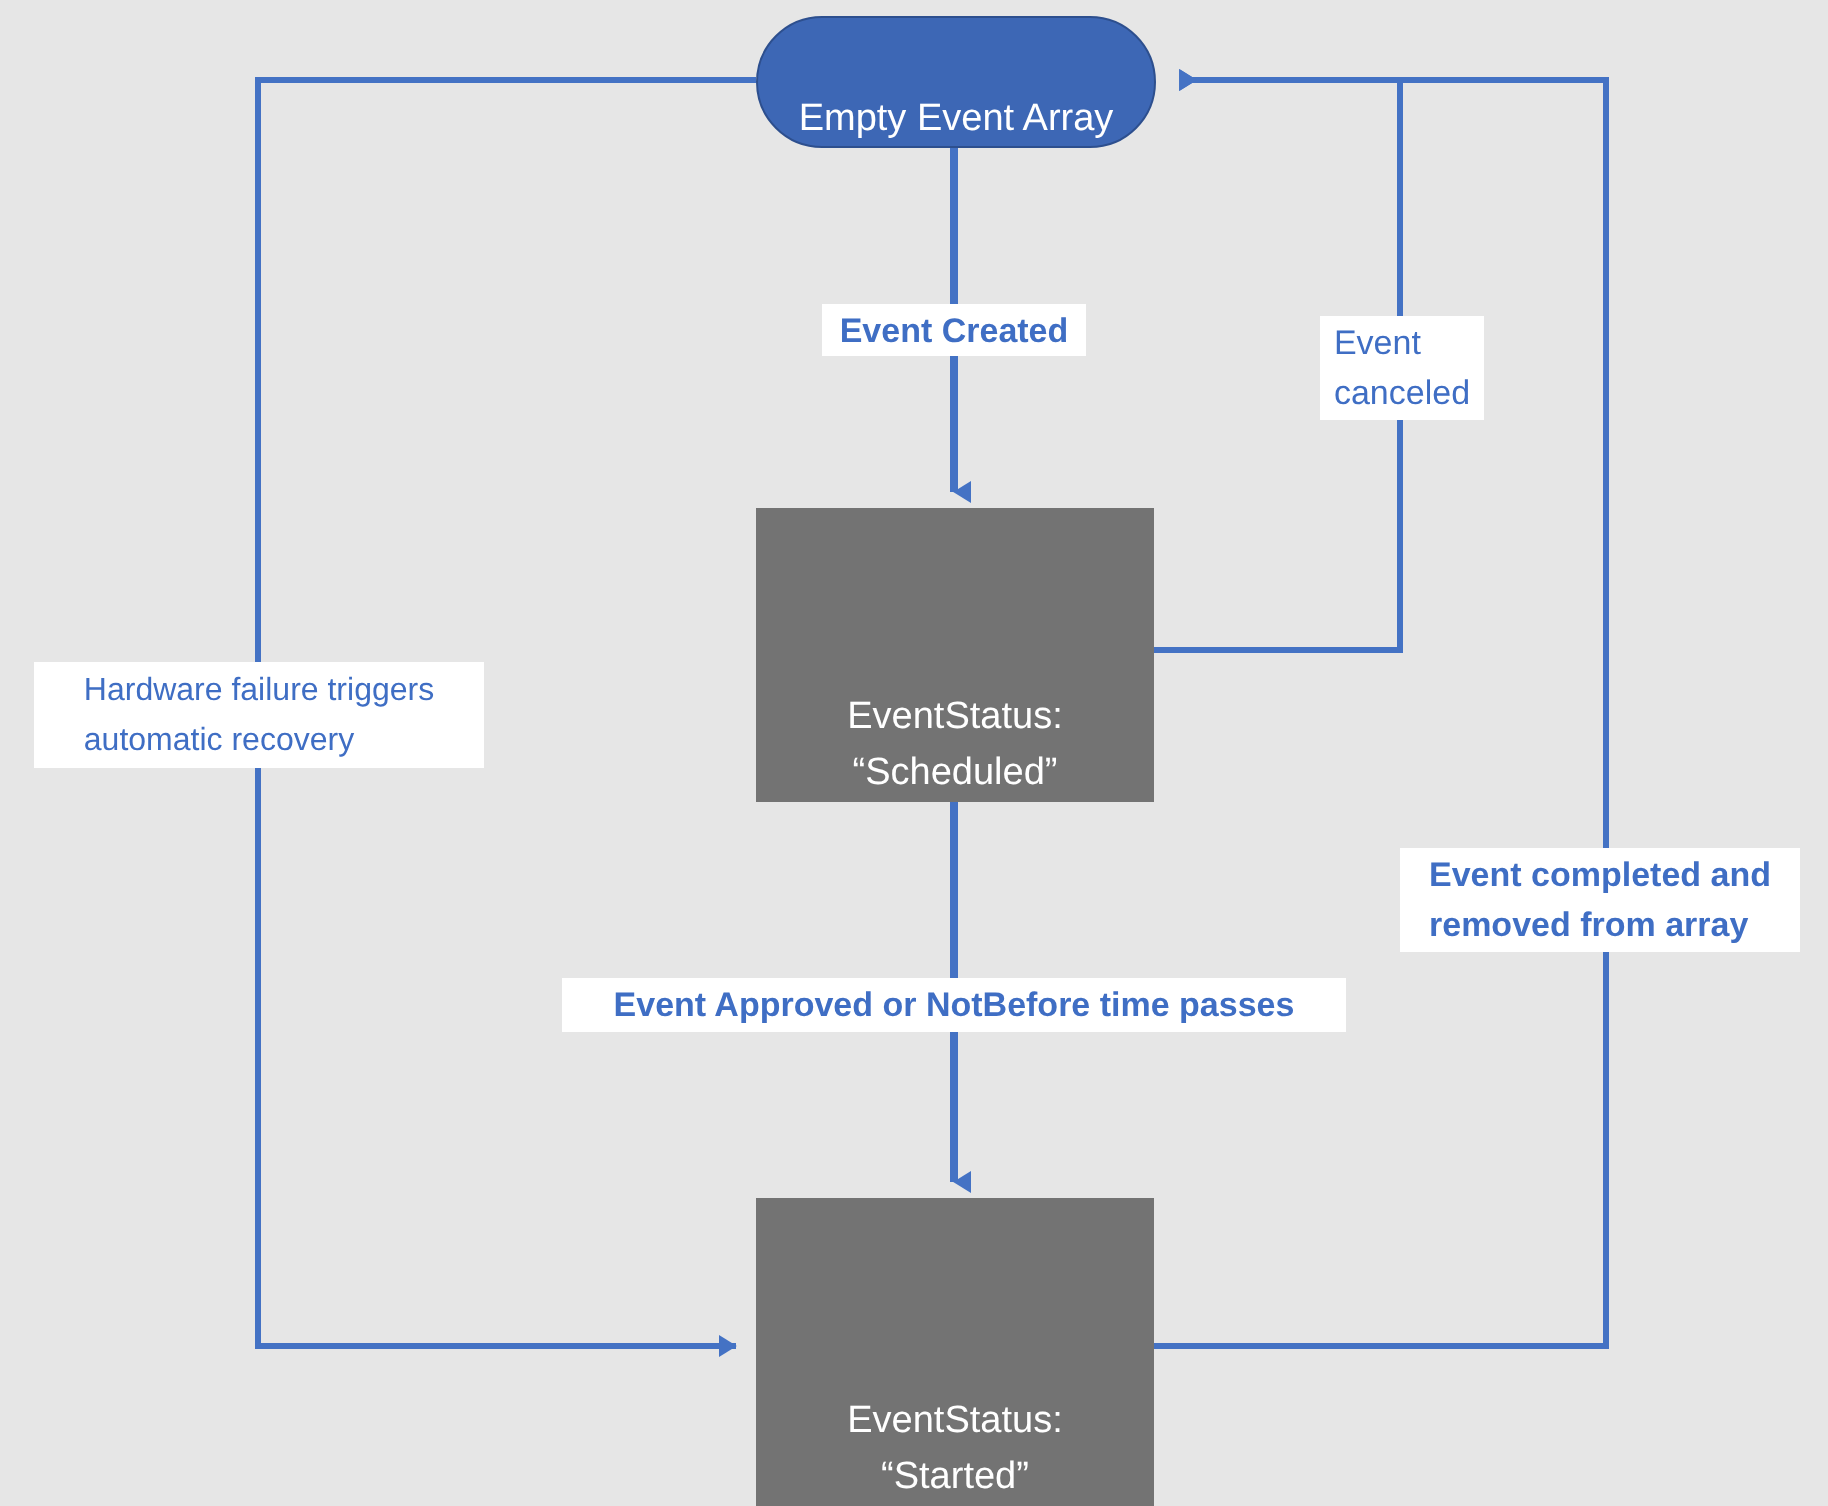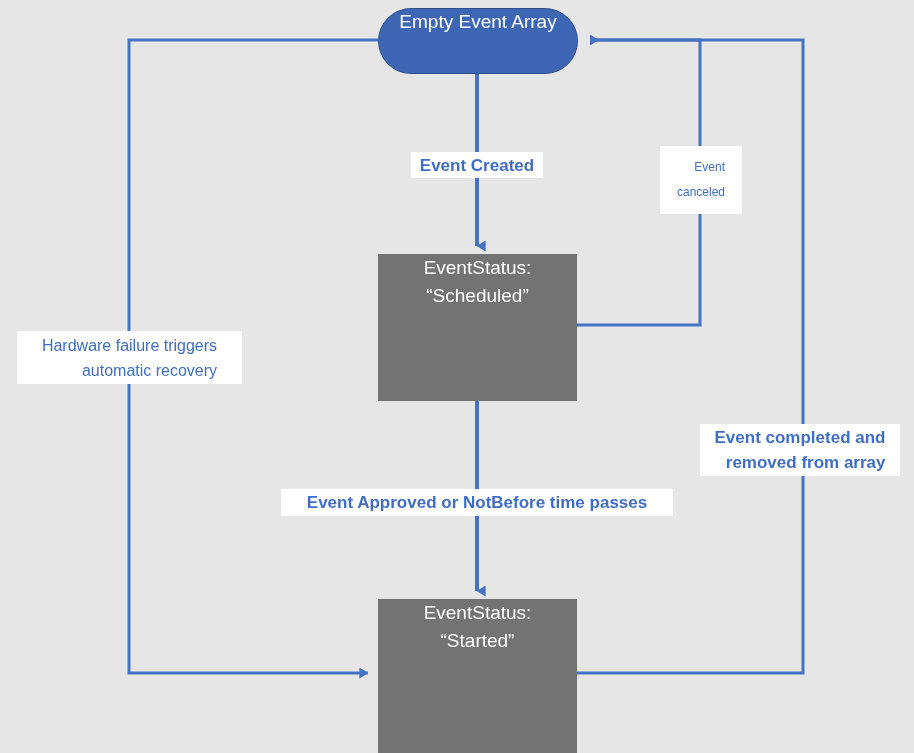--- a/index.html
+++ b/index.html
@@ -23,21 +23,21 @@
   #edge-layer {
     position: absolute;
     left: 0;
     top: 0;
     width: 914px;
     height: 753px;
   }
   .node {
     position: absolute;
     display: flex;
-    align-items: flex-start;
+    align-items: flex-end;
     justify-content: center;
     text-align: center;
     color: #ffffff;
     box-sizing: border-box;
   }
   .node-state {
     background: #737373;
     font-size: 19px;
     line-height: 28px;
     font-weight: normal;
@@ -49,44 +49,44 @@
     font-size: 19px;
     line-height: 26px;
   }
   .node-label-text {
     white-space: pre-line;
   }
   .edge-label {
     position: absolute;
     background: #ffffff;
     color: #3f6ec4;
-    text-align: right;
+    text-align: left;
     white-space: pre-line;
     box-sizing: border-box;
     display: flex;
     align-items: center;
     justify-content: center;
     line-height: 25px;
   }
   .edge-label.bold {
     font-weight: bold;
   }
   .lbl-event-created {
     left: 411px;
     top: 152px;
     width: 132px;
     height: 26px;
     font-size: 17px;
   }
   .lbl-event-canceled {
     left: 660px;
-    top: 146px;
+    top: 158px;
     width: 82px;
-    height: 68px;
-    font-size: 12px;
+    height: 52px;
+    font-size: 17px;
   }
   .lbl-hardware {
     left: 17px;
     top: 331px;
     width: 225px;
     height: 53px;
     font-size: 16px;
   }
   .lbl-event-completed {
     left: 700px;

